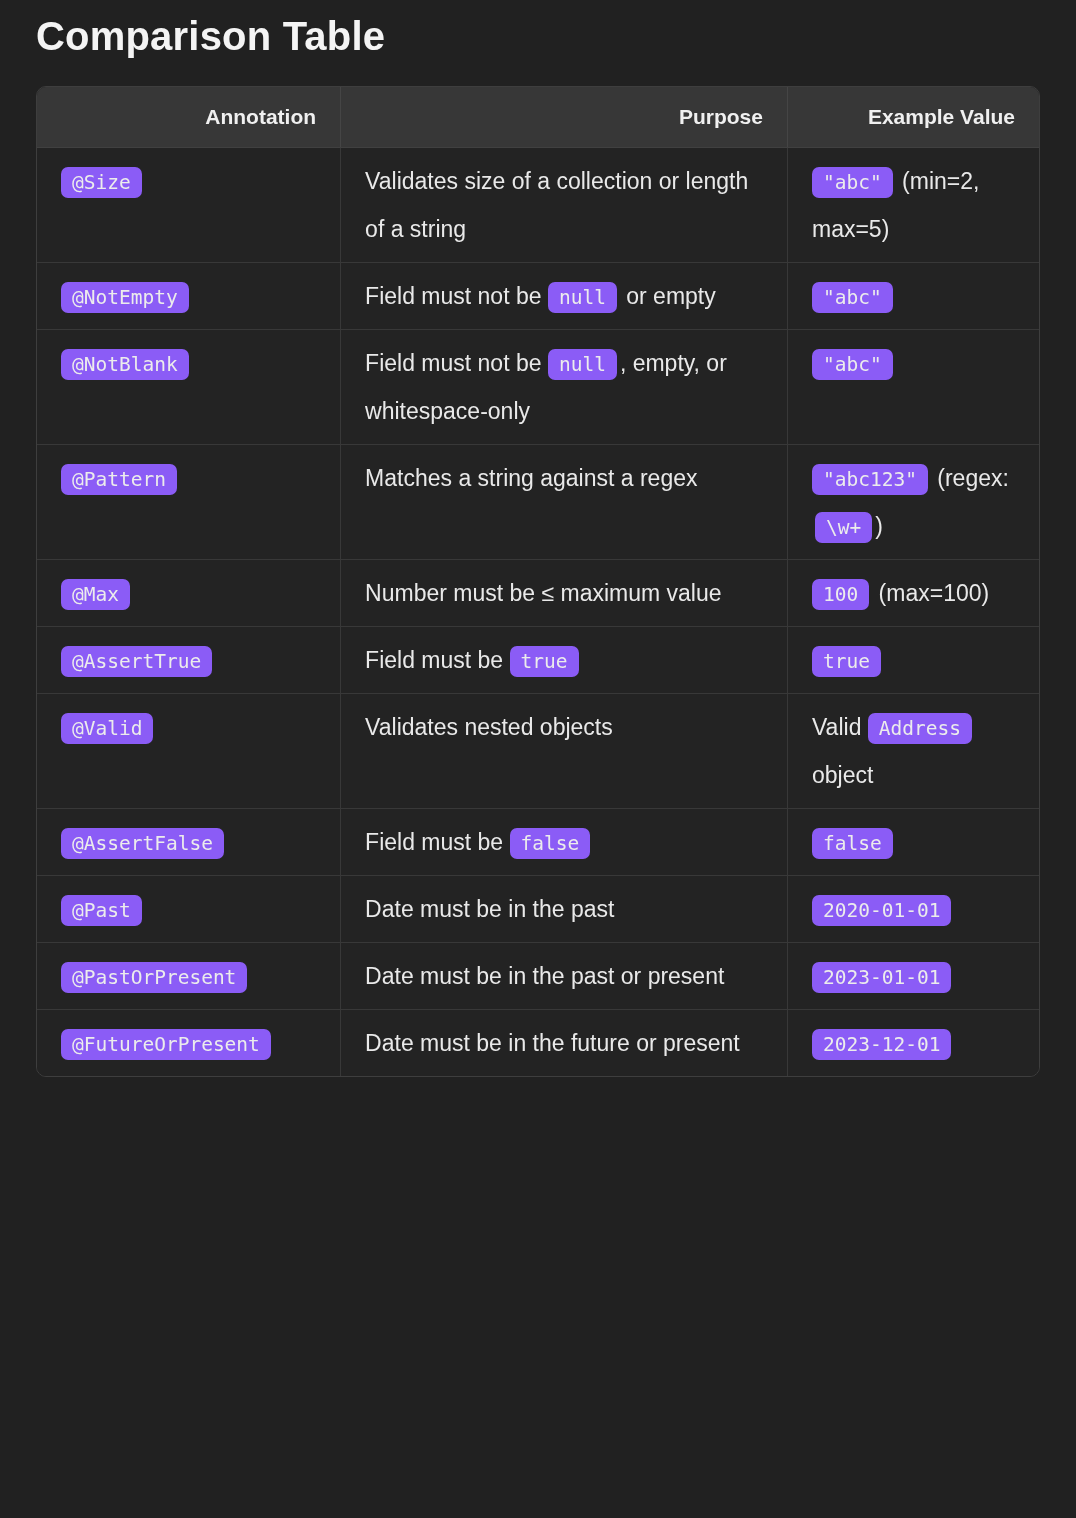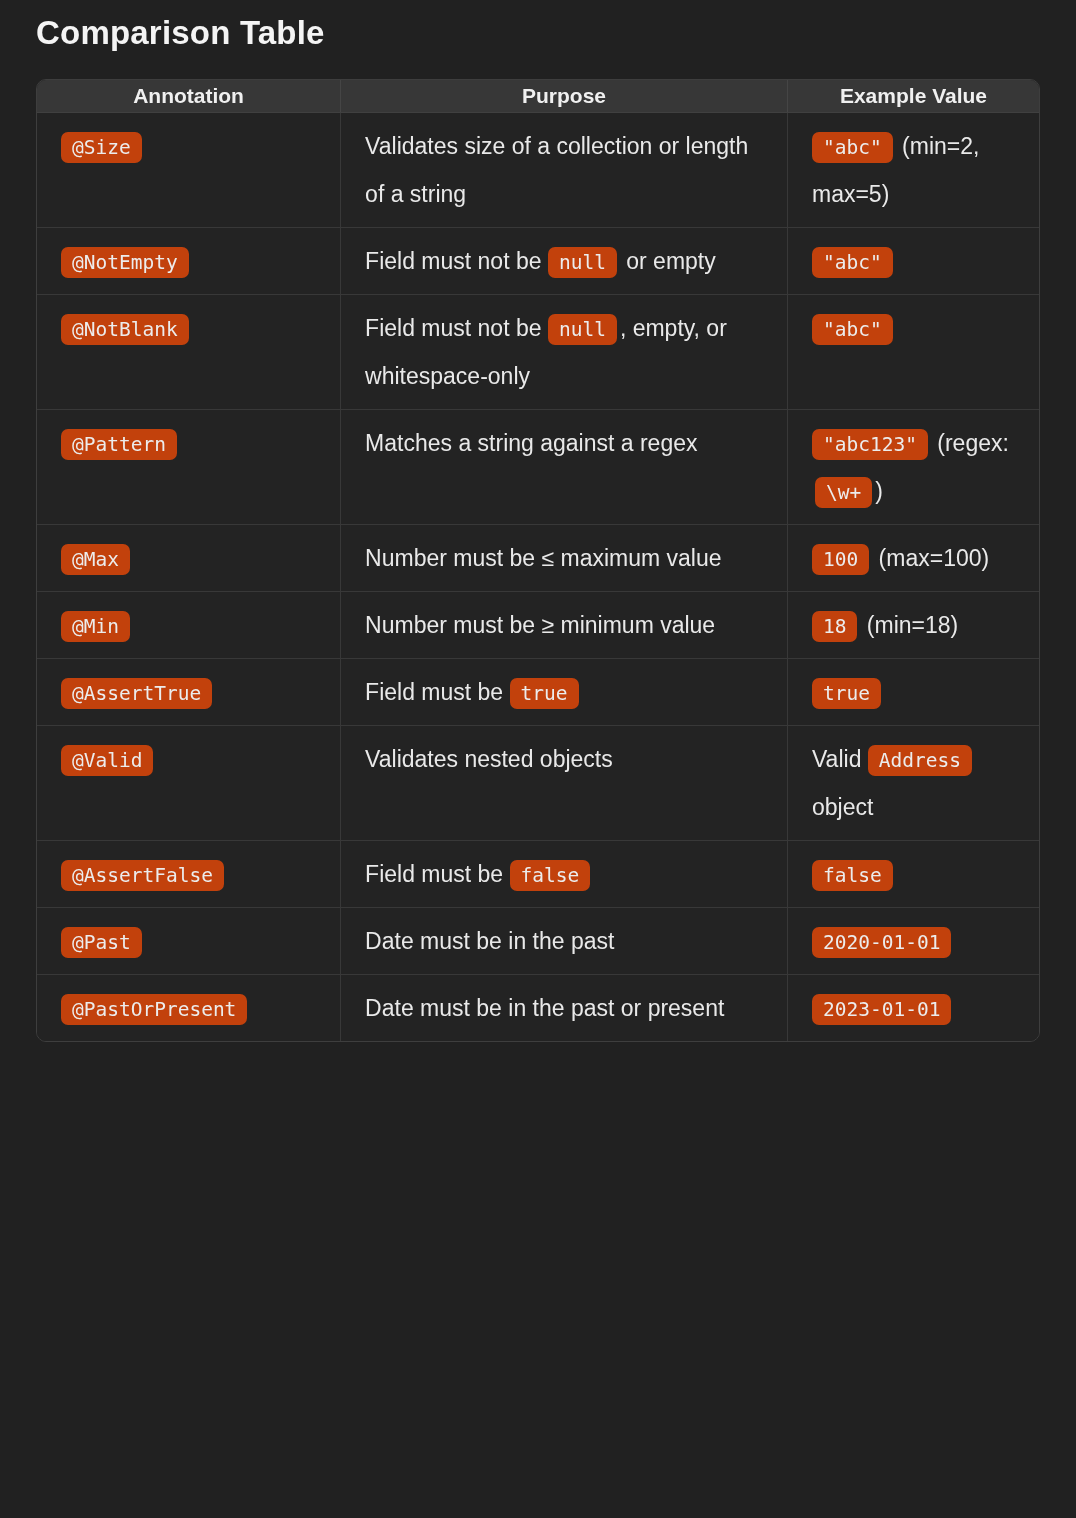--- a/index.html
+++ b/index.html
@@ -10,46 +10,46 @@
     font-family: "Liberation Sans", sans-serif;
     color: #e9e9e9;
   }
   .page {
     width: 1076px;
     min-height: 1518px;
     padding: 14px 36px 15px 36px;
   }
   h1.page-title {
     margin: 0 0 27px 0;
-    font-size: 33px;
+    font-size: 40px;
     font-weight: 700;
     color: #f4f4f4;
     letter-spacing: 0.2px;
   }
   .table-wrap {
     border: 1px solid #3e3e3e;
     border-radius: 10px;
     overflow: hidden;
     background: #232323;
   }
   table.cmp-table {
     width: 100%;
     border-collapse: collapse;
     table-layout: fixed;
   }
   col.c-annotation { width: 30.3%; }
   col.c-purpose    { width: 44.6%; }
   col.c-example    { width: 25.1%; }
   thead th {
     background: #373737;
-    text-align: center;
+    text-align: right;
     font-size: 21px;
     font-weight: 700;
     color: #f0f0f0;
-    padding: 2px 24px;
+    padding: 16px 24px;
     line-height: 28px;
     border-right: 1px solid #454545;
     border-bottom: 1px solid #404040;
   }
   thead th:last-child { border-right: none; }
   tbody td {
     vertical-align: top;
     font-size: 23px;
     line-height: 48px;
     color: #e9e9e9;
@@ -58,21 +58,21 @@
     border-bottom: 1px solid #383838;
     background: #232323;
   }
   tbody td:last-child { border-right: none; }
   tbody tr:last-child td { border-bottom: none; }
   .code-badge {
     display: inline-block;
     font-family: "DejaVu Sans Mono", monospace;
     font-size: 19.5px;
     line-height: 1.2;
-    background: #c2410c;
+    background: #8b5cf6;
     color: #ececec;
     border-radius: 7px;
     padding: 4px 11px;
     margin: 0 3px;
     vertical-align: baseline;
     white-space: nowrap;
   }
   tbody td .code-badge:first-child { margin-left: 0; }
 </style>
 </head>
@@ -115,25 +115,20 @@
             <td><span class="code-badge">@Pattern</span></td>
             <td>Matches a string against a regex</td>
             <td><span class="code-badge">"abc123"</span> (regex: <span class="code-badge">\w+</span>)</td>
           </tr>
           <tr>
             <td><span class="code-badge">@Max</span></td>
             <td>Number must be ≤ maximum value</td>
             <td><span class="code-badge">100</span> (max=100)</td>
           </tr>
           <tr>
-            <td><span class="code-badge">@Min</span></td>
-            <td>Number must be ≥ minimum value</td>
-            <td><span class="code-badge">18</span> (min=18)</td>
-          </tr>
-          <tr>
             <td><span class="code-badge">@AssertTrue</span></td>
             <td>Field must be <span class="code-badge">true</span></td>
             <td><span class="code-badge">true</span></td>
           </tr>
           <tr>
             <td><span class="code-badge">@Valid</span></td>
             <td>Validates nested objects</td>
             <td>Valid <span class="code-badge">Address</span> object</td>
           </tr>
           <tr>
@@ -144,16 +139,21 @@
           <tr>
             <td><span class="code-badge">@Past</span></td>
             <td>Date must be in the past</td>
             <td><span class="code-badge">2020-01-01</span></td>
           </tr>
           <tr>
             <td><span class="code-badge">@PastOrPresent</span></td>
             <td>Date must be in the past or present</td>
             <td><span class="code-badge">2023-01-01</span></td>
           </tr>
+          <tr>
+            <td><span class="code-badge">@FutureOrPresent</span></td>
+            <td>Date must be in the future or present</td>
+            <td><span class="code-badge">2023-12-01</span></td>
+          </tr>
         </tbody>
     </table>
   </div>
 </div>
 
 </body></html>

